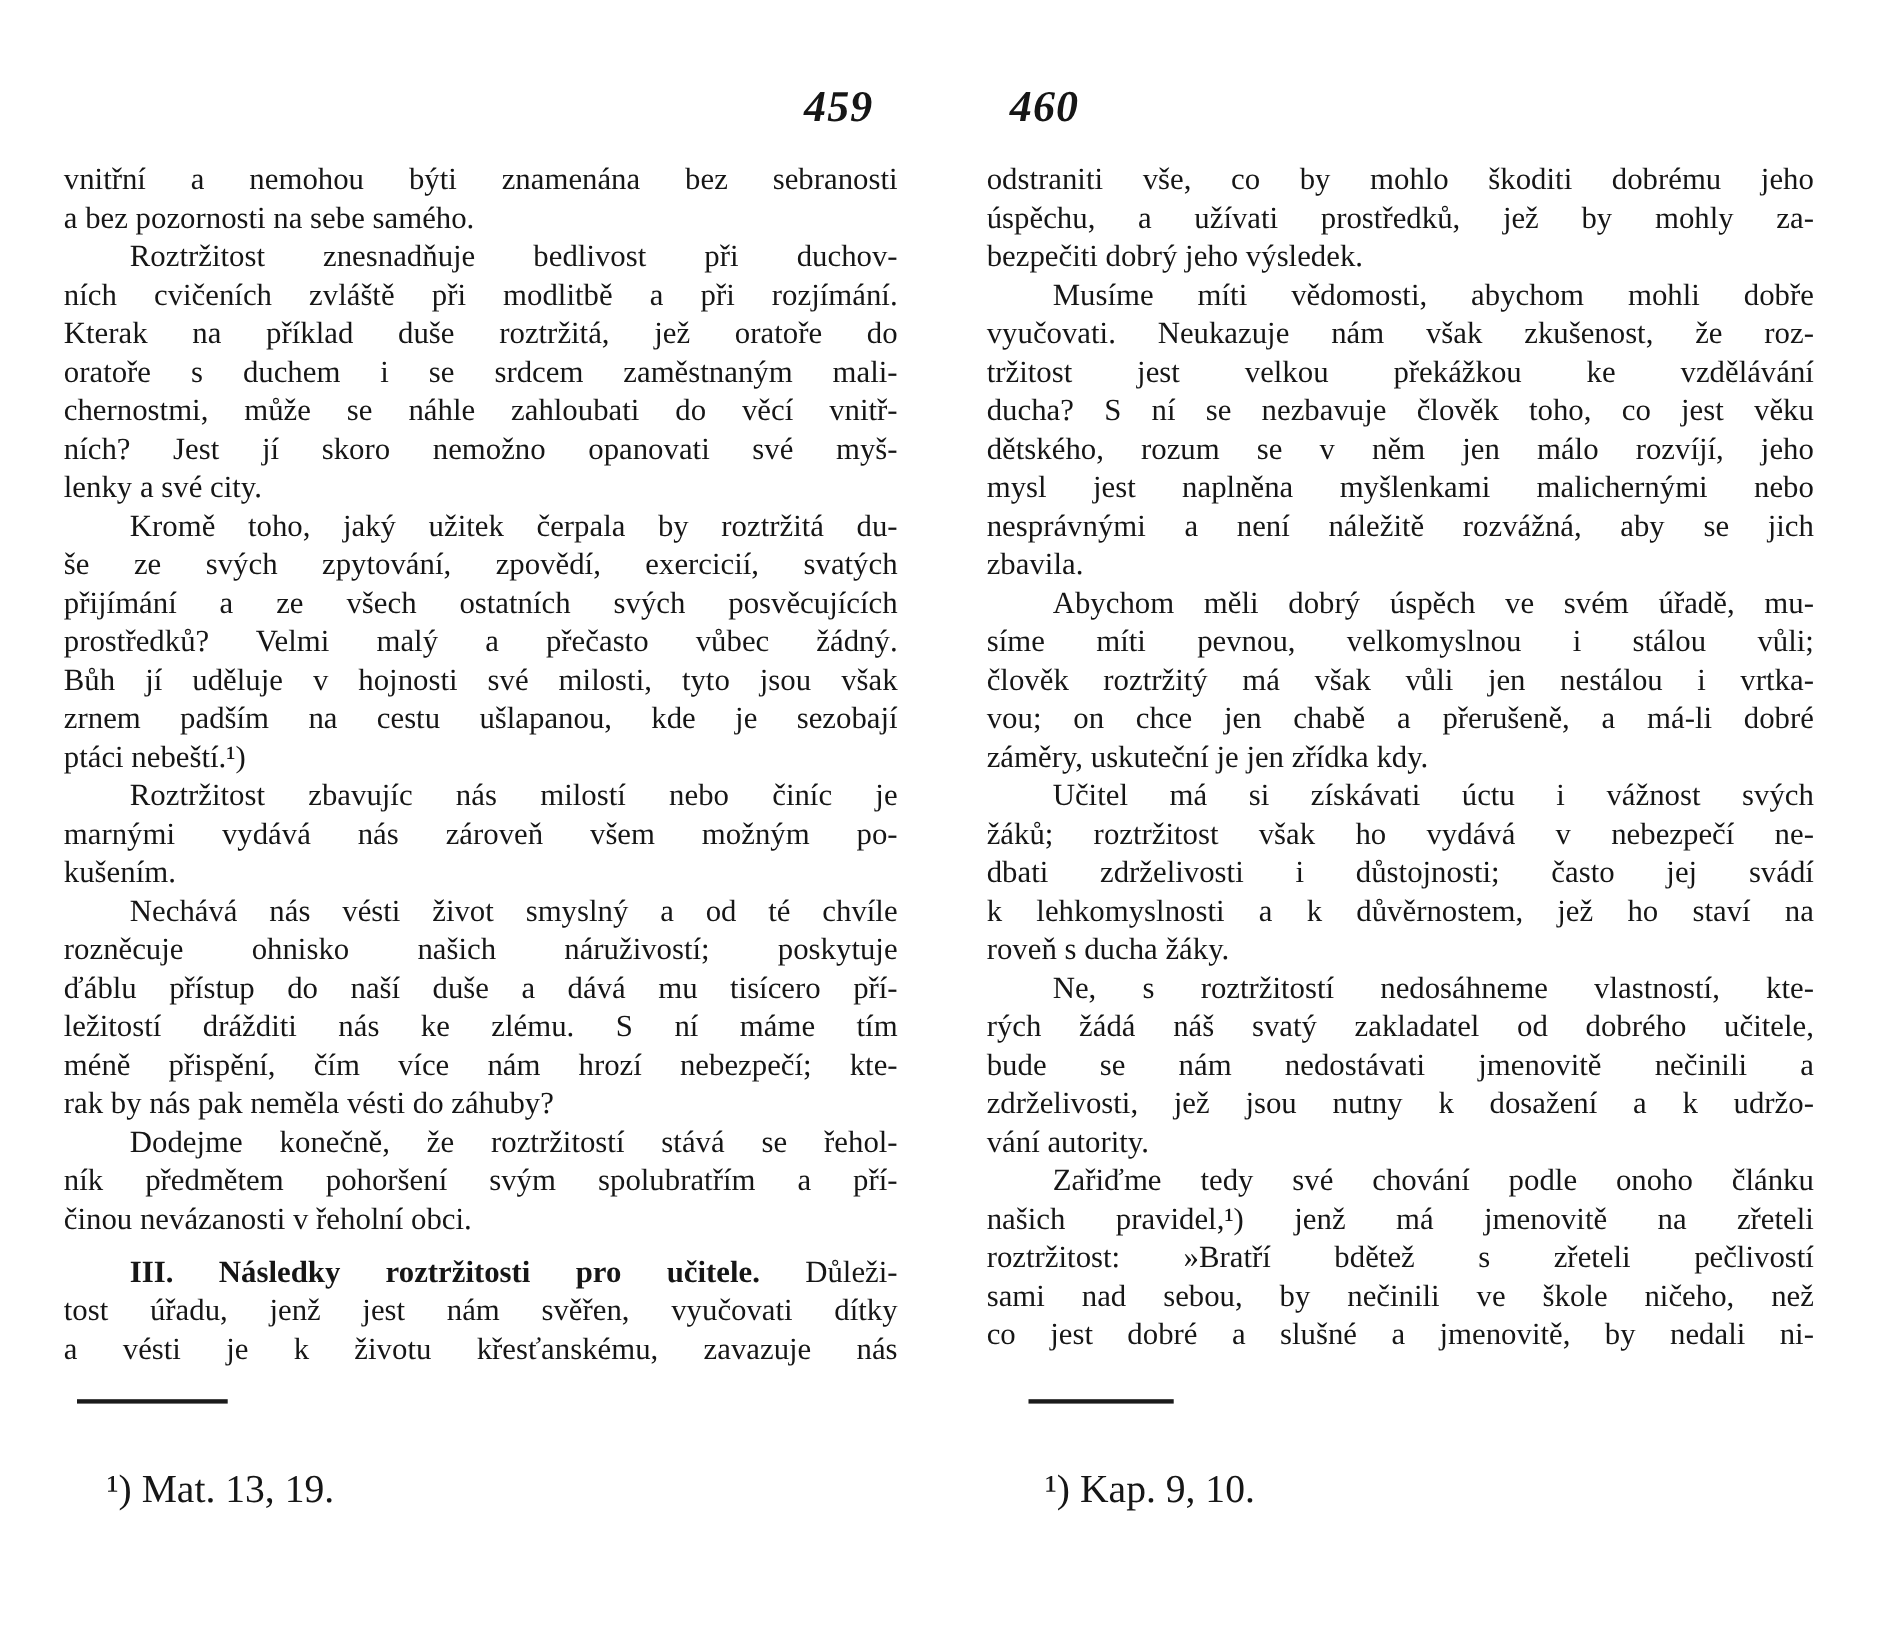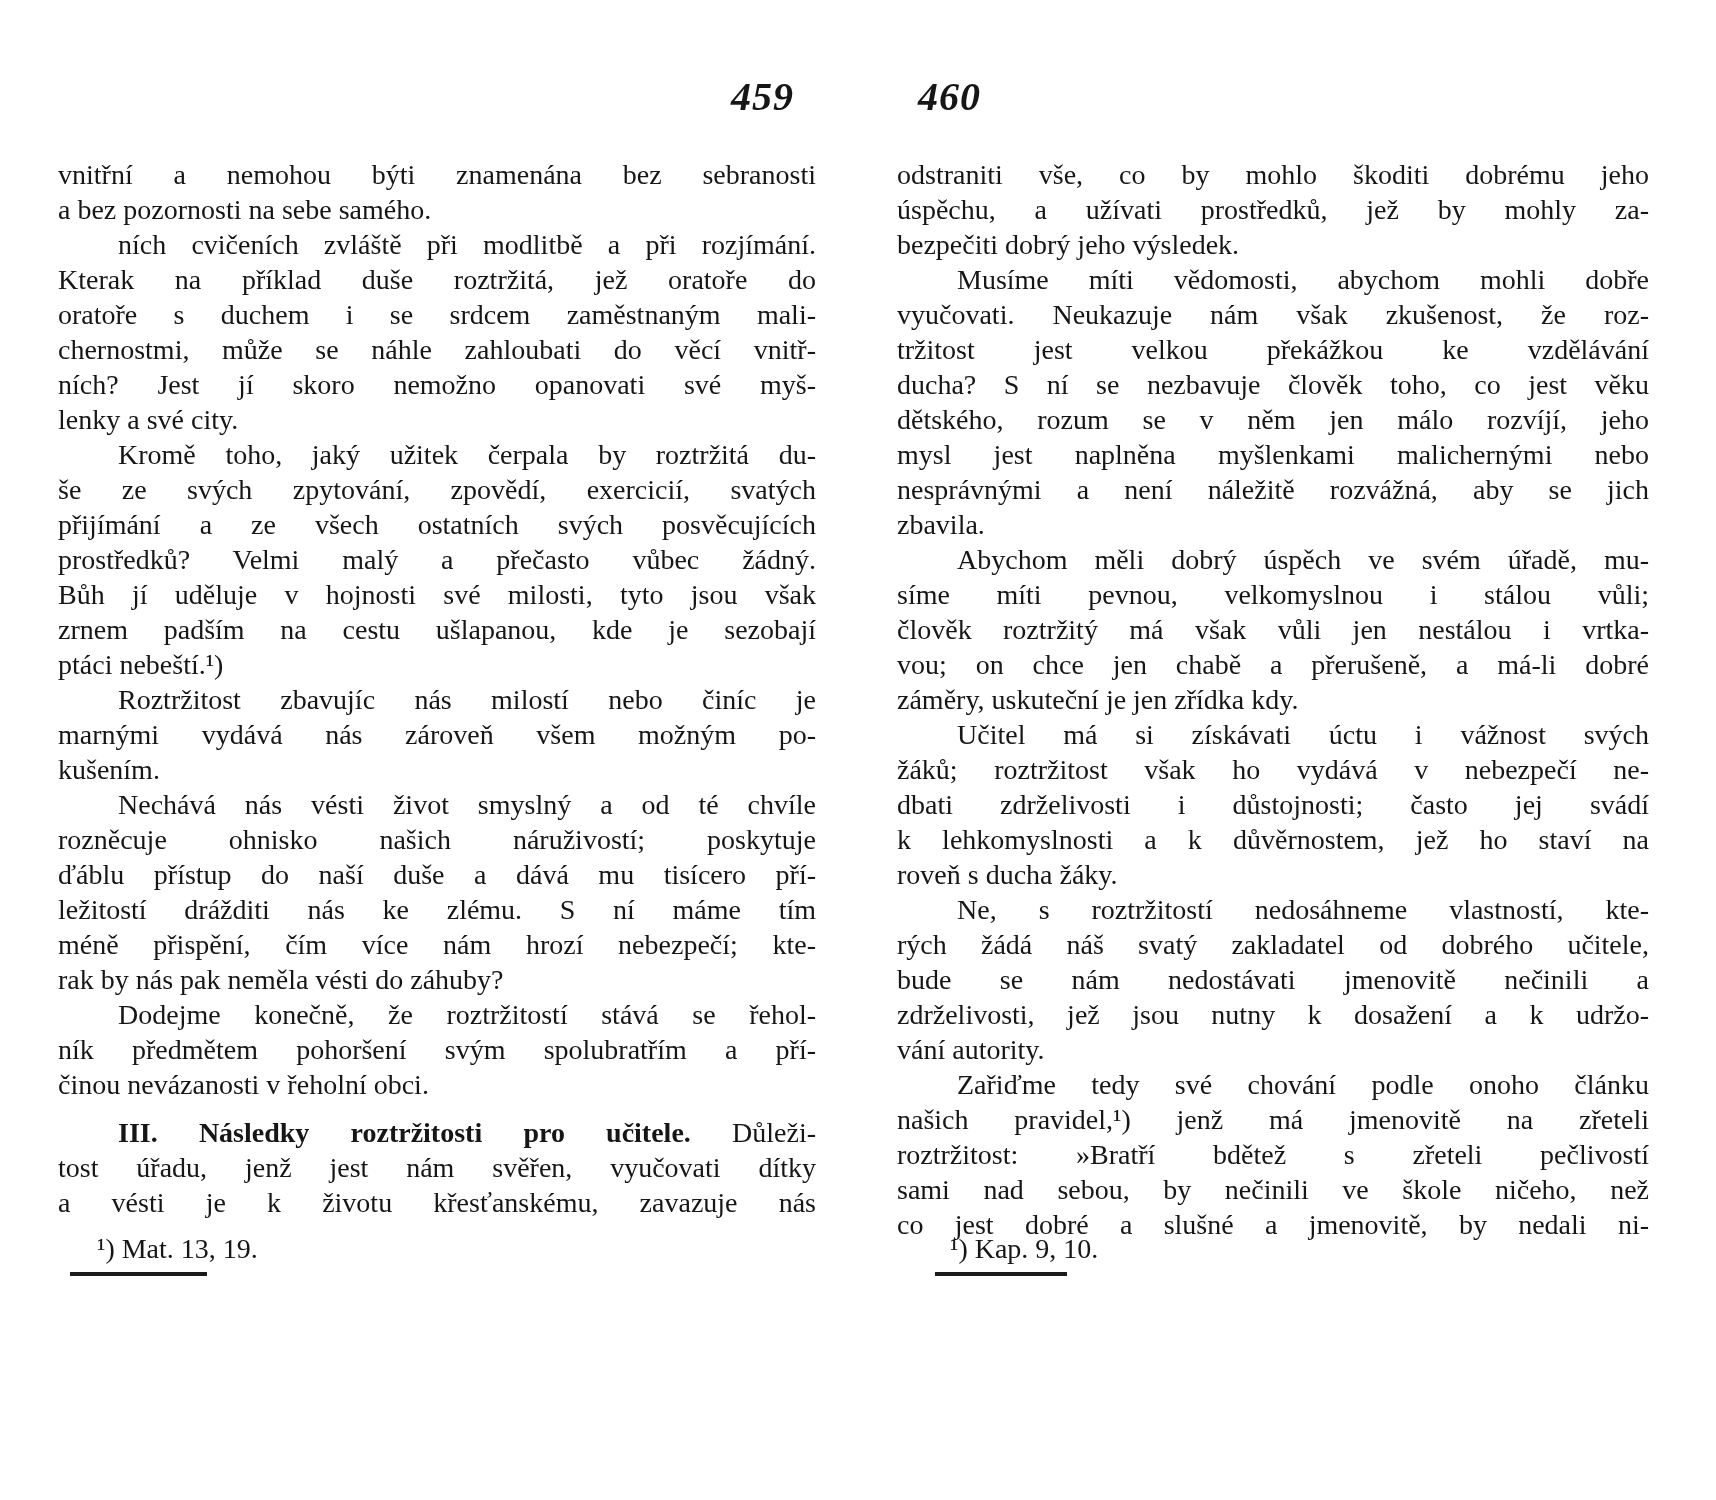--- a/index.html
+++ b/index.html
@@ -17,58 +17,59 @@
 
   .pagenum{
     position:absolute;top:74px;
     font-style:italic;font-weight:bold;
     font-size:40px;line-height:46px;letter-spacing:1px;
   }
   #pageL .pagenum{right:22px;}
   #pageR .pagenum{left:21px;font-style:italic;}
 
   .pagebody{
-    position:absolute;top:157px;left:0;right:0;
+    position:absolute;top:146px;left:0;right:0;
     font-size:28px;line-height:35px;
   }
   .par{margin:0;}
   .line{
     text-align:justify;
     text-align-last:justify;
     -moz-text-align-last:justify;
   }
   .line.endline{
     text-align-last:left;
     -moz-text-align-last:left;
   }
   .par.indent .line:first-child{text-indent:60px;}
   .par.space-before{margin-top:13px;font-family:Liberation Serif, serif;}
   .line b{font-weight:bold;}
 
   .fnrule{position:absolute;top:1272px;height:4px;background:#1b1b1b;}
   #pageL .fnrule{left:12px;width:137px;}
   #pageR .fnrule{left:38px;width:132px;}
 
-  .footnote{position:absolute;top:1232px;font-size:28px;line-height:34px;}
+  .footnote{position:absolute;top:1336px;font-size:36px;line-height:34px;}
   #pageL .footnote{left:39px;}
   #pageR .footnote{left:53px;}
 </style>
 </head>
 <body>
 
 <div>
 
   <section class="page" id="pageL">
     <div class="pagenum">459</div>
     <div class="pagebody">
         <div class="par">
           <div class="line">vnitřní a nemohou býti znamenána bez sebranosti</div>
           <div class="line endline">a bez pozornosti na sebe samého.</div>
         </div>
         <div class="par indent">
+          <div class="line">Roztržitost znesnadňuje bedlivost při duchov-</div>
           <div class="line">ních cvičeních zvláště při modlitbě a při rozjímání.</div>
           <div class="line">Kterak na příklad duše roztržitá, jež oratoře do</div>
           <div class="line">oratoře s duchem i se srdcem zaměstnaným mali-</div>
           <div class="line">chernostmi, může se náhle zahloubati do věcí vnitř-</div>
           <div class="line">ních? Jest jí skoro nemožno opanovati své myš-</div>
           <div class="line endline">lenky a své city.</div>
         </div>
         <div class="par indent">
           <div class="line">Kromě toho, jaký užitek čerpala by roztržitá du-</div>
           <div class="line">še ze svých zpytování, zpovědí, exercicií, svatých</div>

